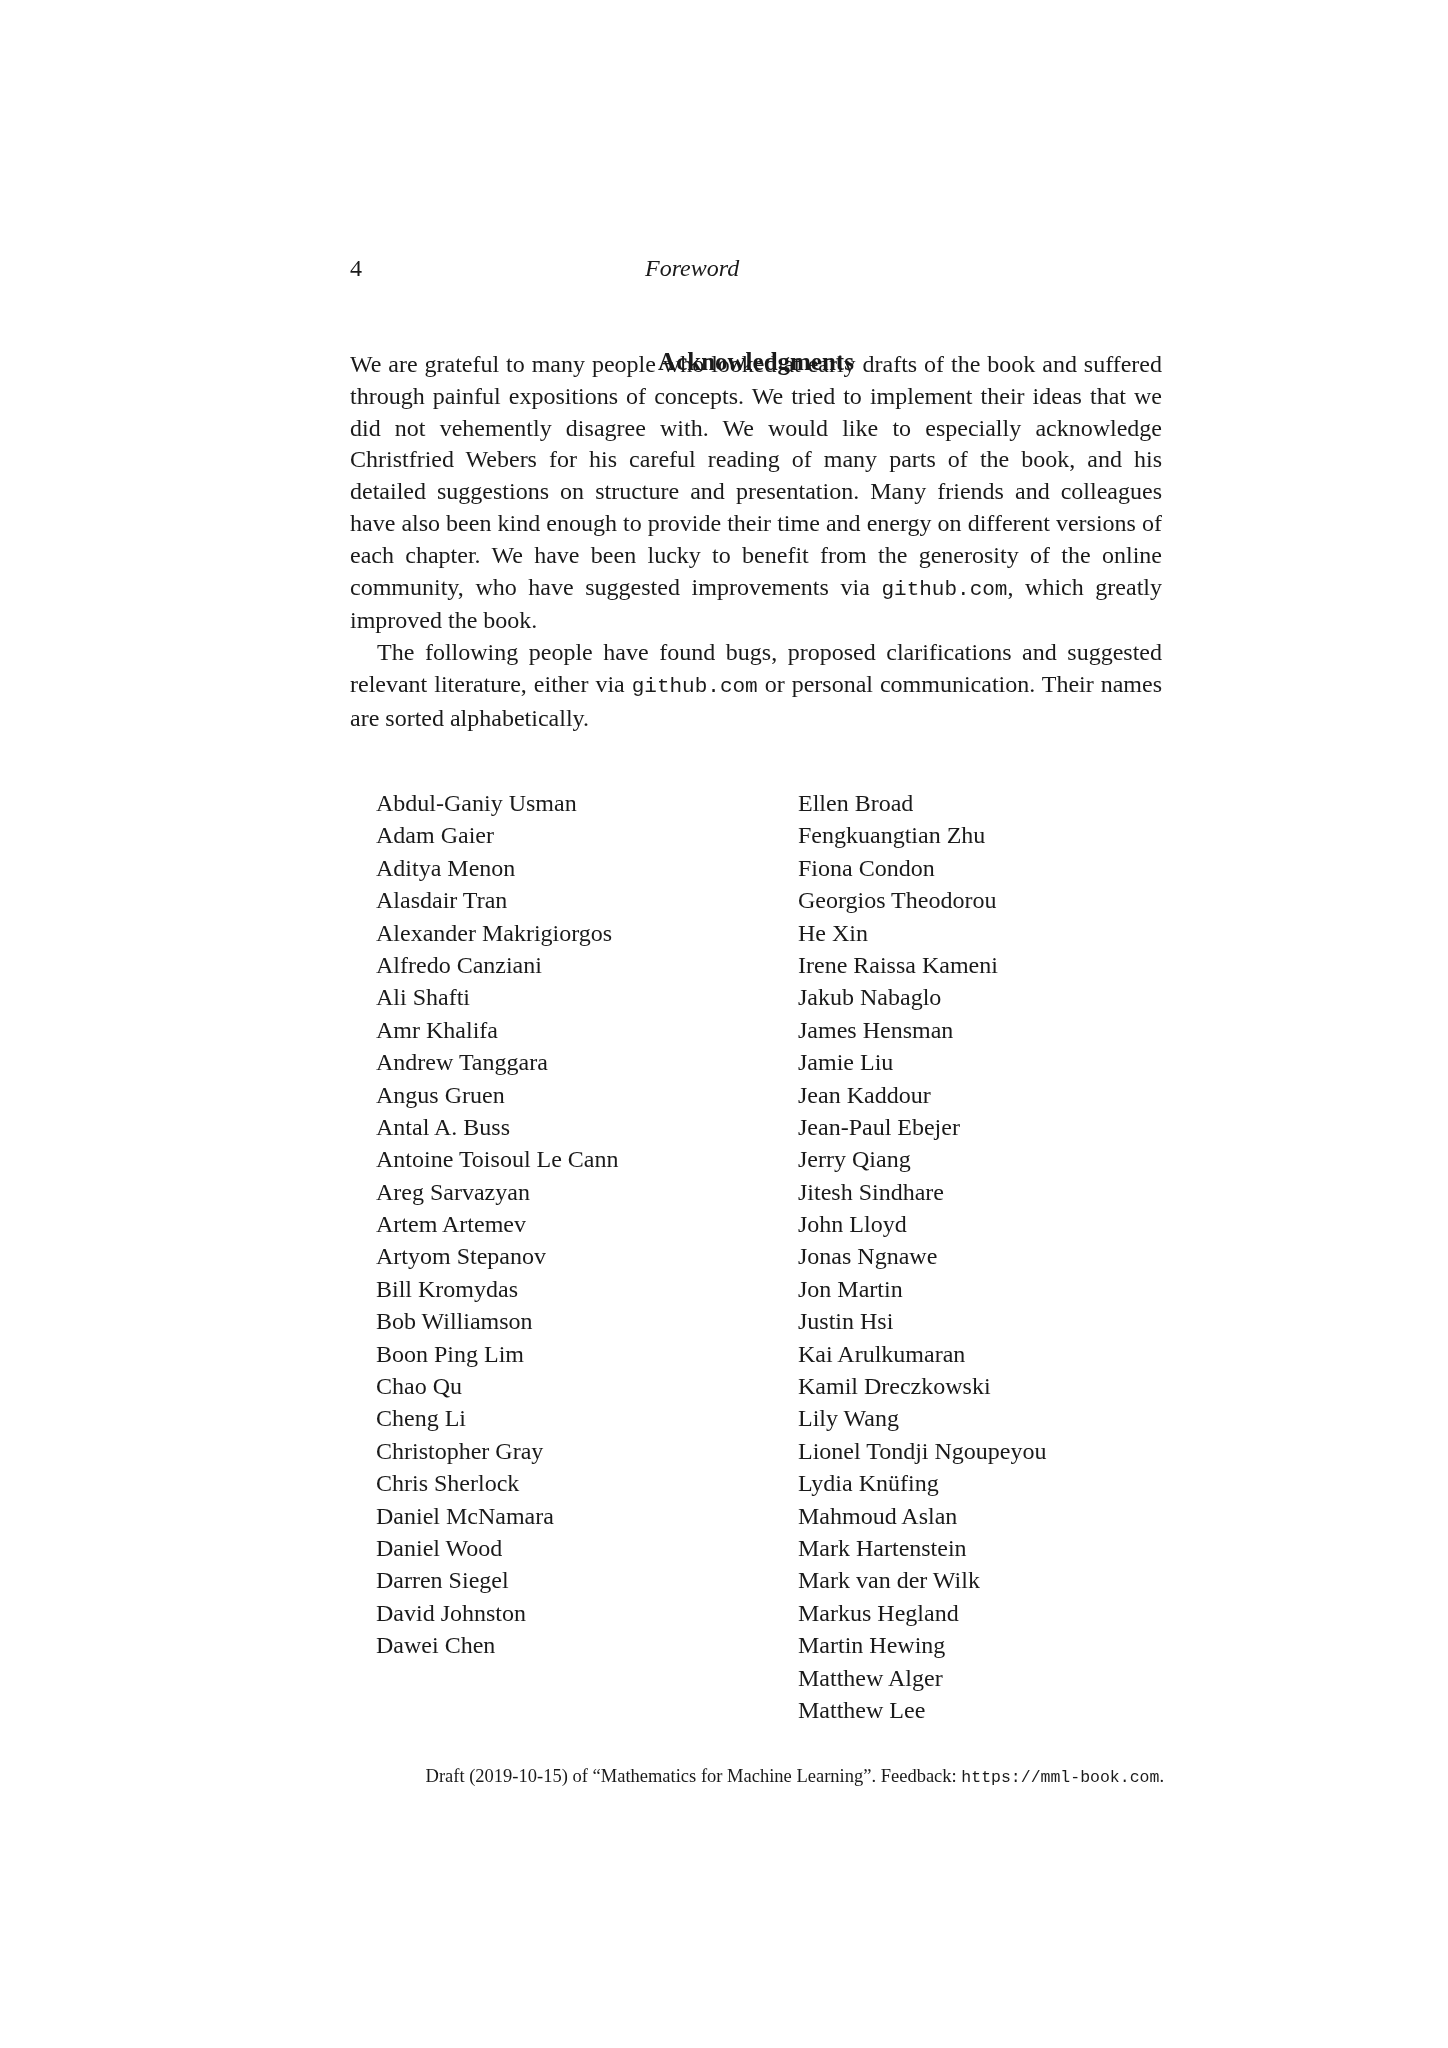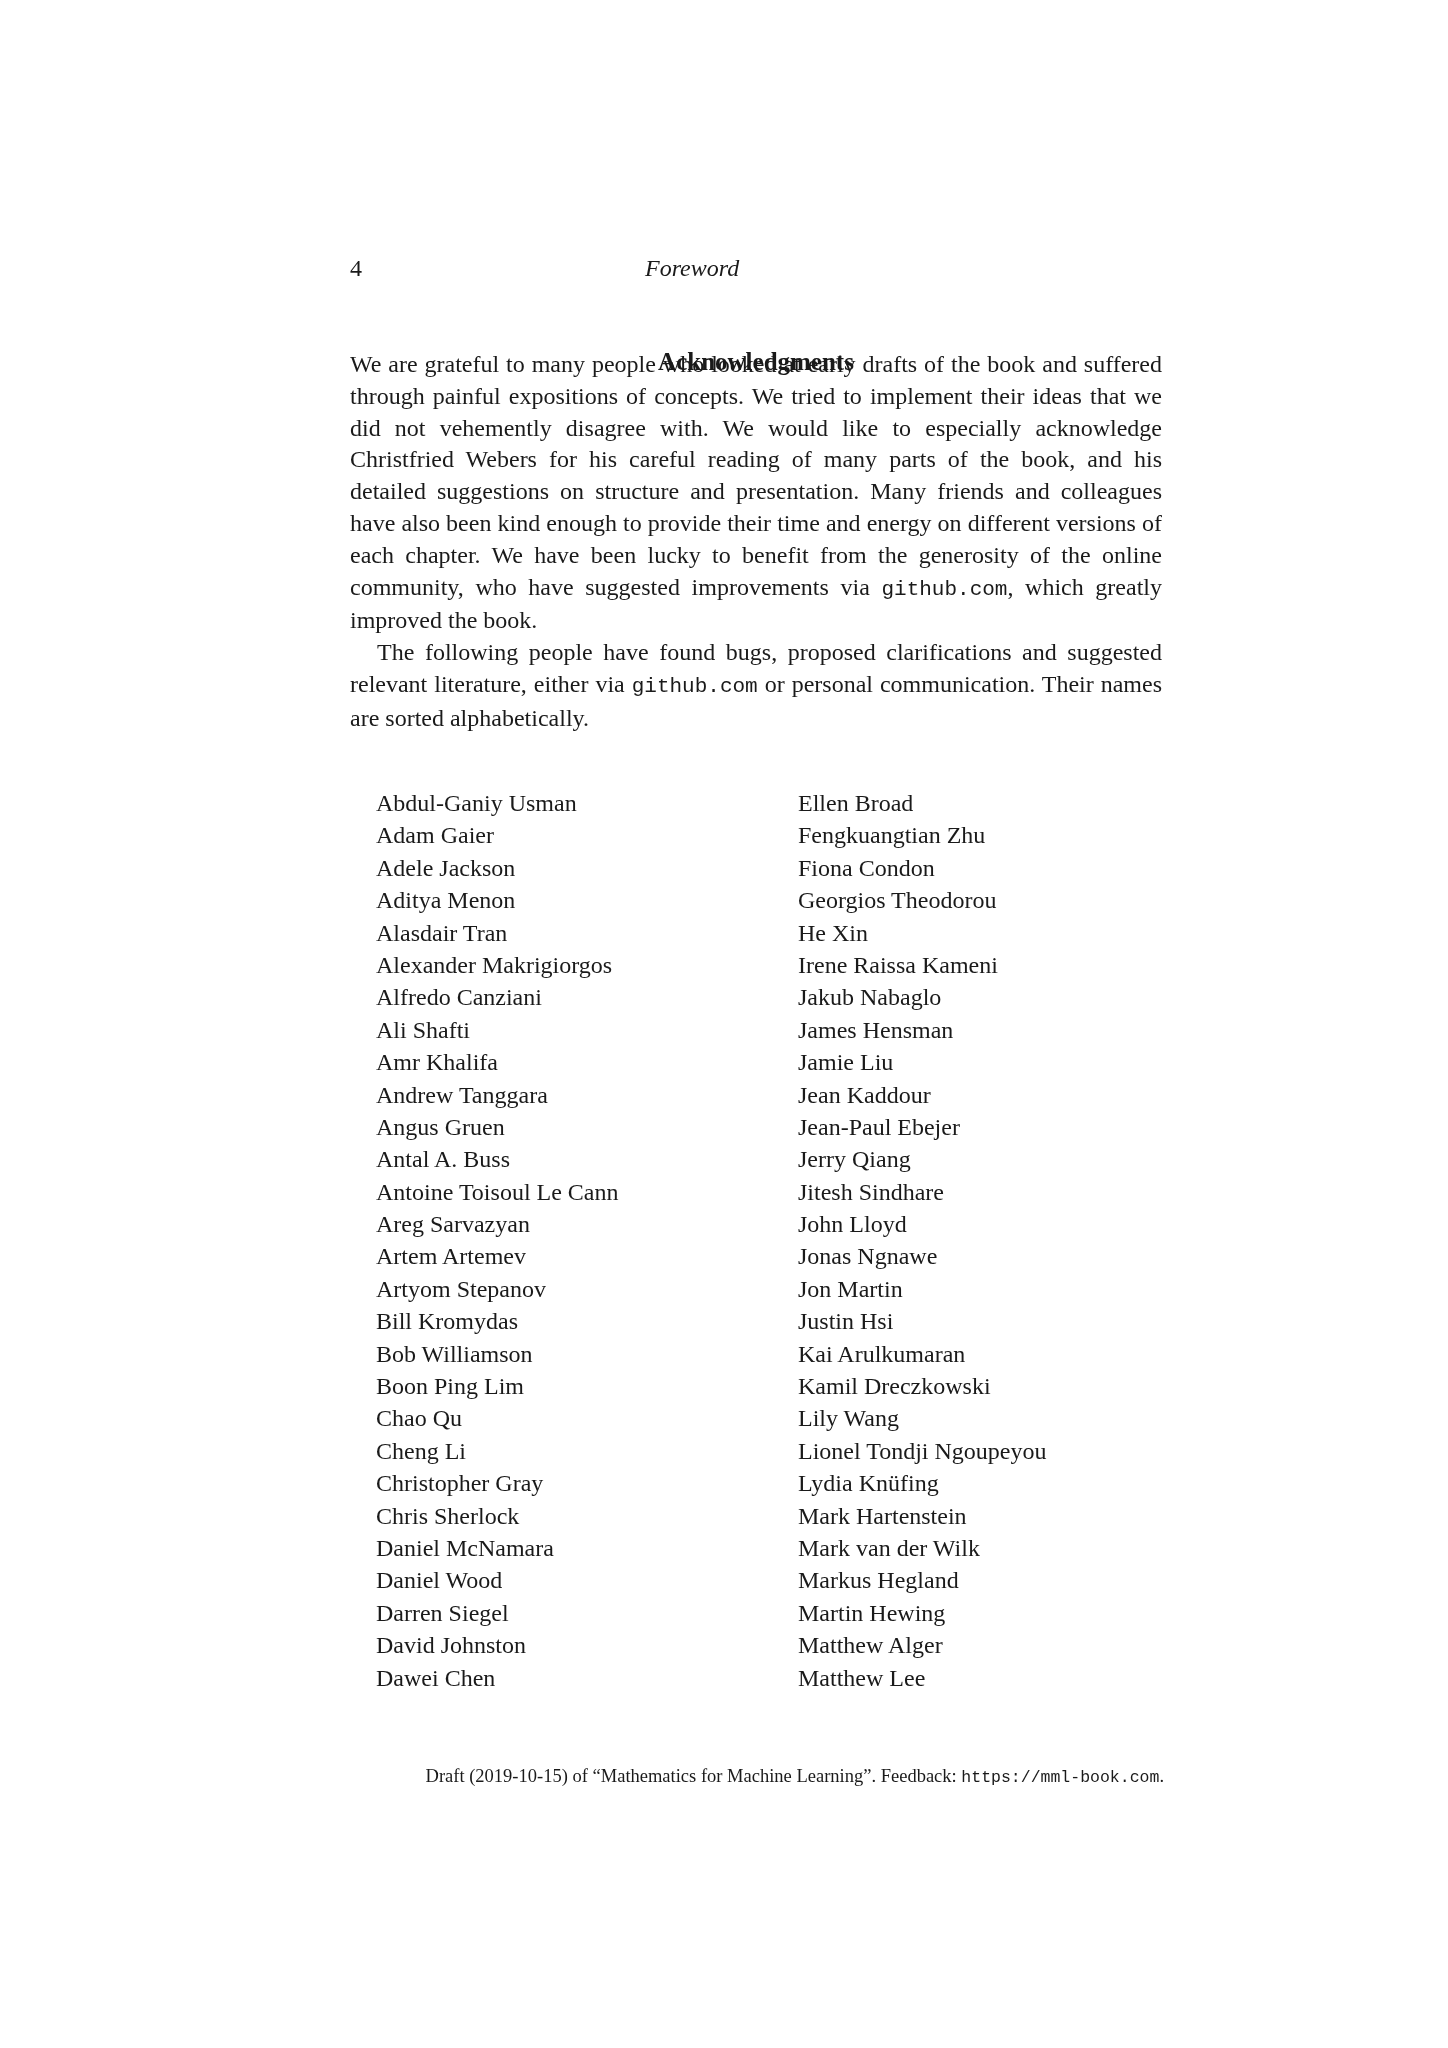--- a/index.html
+++ b/index.html
@@ -40,21 +40,20 @@
 
   <div class="body-text">
     <p><span>We are grateful to many people who looked at early drafts of the book and suffered through painful expositions of concepts. We tried to implement their ideas that we did not vehemently disagree with. We would like to especially acknowledge Christfried Webers for his careful reading of many parts of the book, and his detailed suggestions on structure and presen­tation. Many friends and colleagues have also been kind enough to pro­vide their time and energy on different versions of each chapter. We have been lucky to benefit from the generosity of the online community, who have suggested improvements via </span><span class="mono">github.com</span><span>, which greatly improved the book.</span></p>
     <p><span>The following people have found bugs, proposed clarifications and sug­gested relevant literature, either via </span><span class="mono">github.com</span><span> or personal communica­tion. Their names are sorted alphabetically.</span></p>
   </div>
 
   <div class="names">
     <div class="col left">
       <span class="name">Abdul-Ganiy Usman</span>
       <span class="name">Adam Gaier</span>
-      <span class="name">Adele Jackson</span>
       <span class="name">Aditya Menon</span>
       <span class="name">Alasdair Tran</span>
       <span class="name">Alexander Makrigiorgos</span>
       <span class="name">Alfredo Canziani</span>
       <span class="name">Ali Shafti</span>
       <span class="name">Amr Khalifa</span>
       <span class="name">Andrew Tanggara</span>
       <span class="name">Angus Gruen</span>
       <span class="name">Antal A. Buss</span>
       <span class="name">Antoine Toisoul Le Cann</span>
@@ -90,20 +89,21 @@
       <span class="name">Jitesh Sindhare</span>
       <span class="name">John Lloyd</span>
       <span class="name">Jonas Ngnawe</span>
       <span class="name">Jon Martin</span>
       <span class="name">Justin Hsi</span>
       <span class="name">Kai Arulkumaran</span>
       <span class="name">Kamil Dreczkowski</span>
       <span class="name">Lily Wang</span>
       <span class="name">Lionel Tondji Ngoupeyou</span>
       <span class="name">Lydia Knüfing</span>
+      <span class="name">Mahmoud Aslan</span>
       <span class="name">Mark Hartenstein</span>
       <span class="name">Mark van der Wilk</span>
       <span class="name">Markus Hegland</span>
       <span class="name">Martin Hewing</span>
       <span class="name">Matthew Alger</span>
       <span class="name">Matthew Lee</span>
     </div>
   </div>
 
   <div class="footer">

